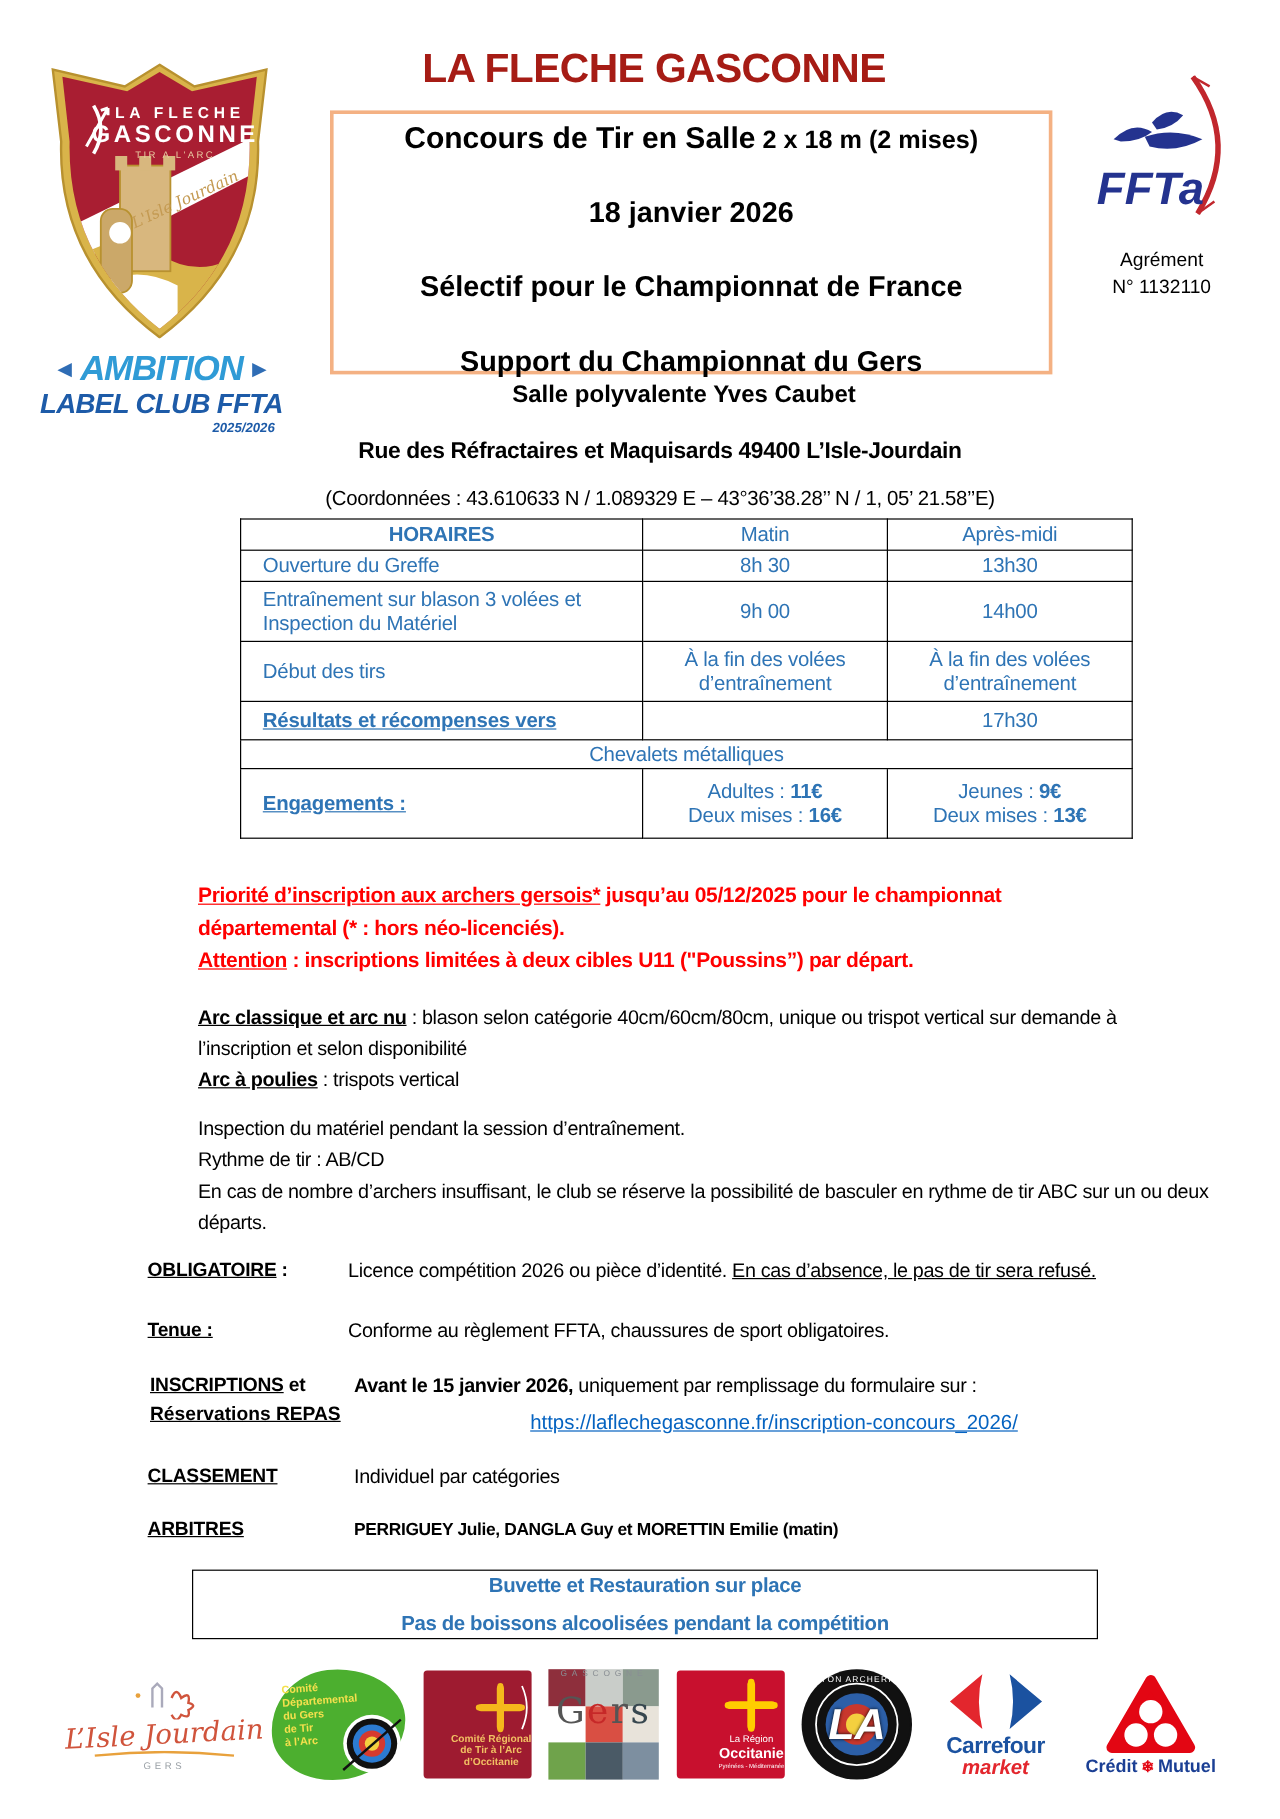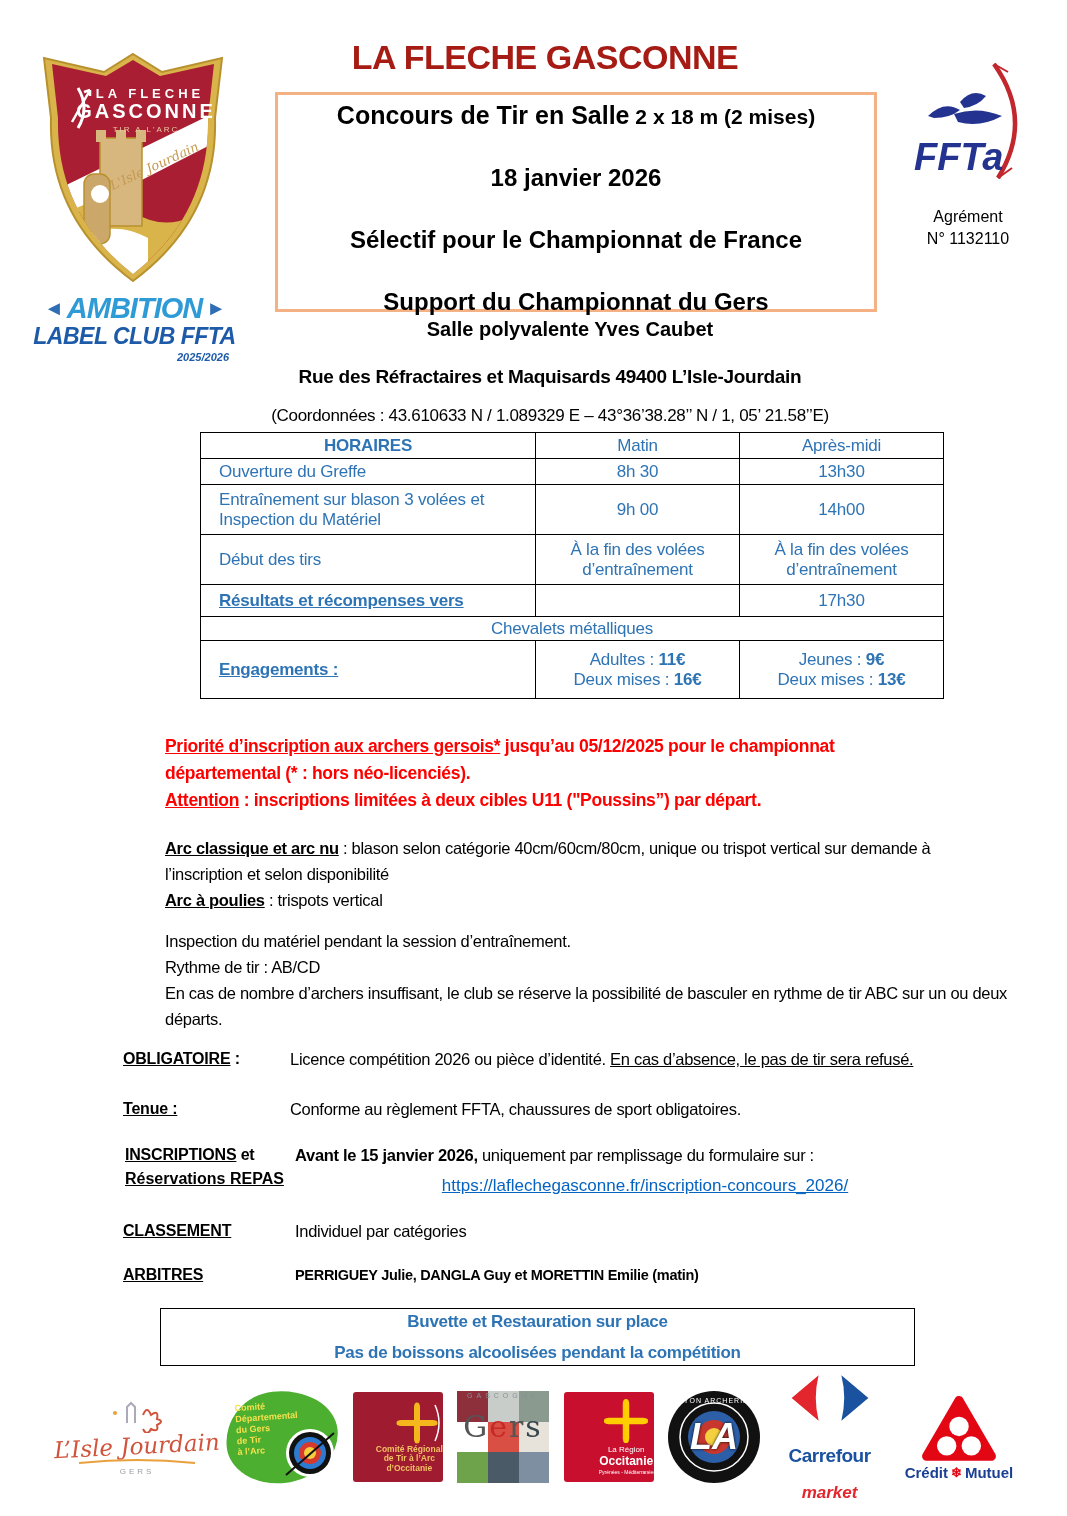--- a/index.html
+++ b/index.html
@@ -117,21 +117,21 @@
   .gg .letters .e{color:#C62828;} .gg .letters .s{color:#37474F;}
   .gg .cap{position:absolute;left:0;bottom:-1px;width:100%;text-align:center;font-size:7px;letter-spacing:4px;color:#8a8f94;}
 
   
   .lyon{position:relative;width:92px;height:92px;border-radius:50%;background:#111;display:flex;align-items:center;justify-content:center;}
   .lyon .ring{position:absolute;top:6px;width:100%;text-align:center;color:#fff;font-size:7px;letter-spacing:1px;}
   .lyon .la{position:relative;color:#fff;font-weight:900;font-style:italic;font-size:36px;text-shadow:0 0 3px #000;}
   .lyon svg{position:absolute;}
 
   
-  .carrefour{width:110px;text-align:center;gap:20px;}
+  .carrefour{width:110px;text-align:center;}
   .carrefour .t1{color:#1B52A0;font-weight:bold;font-size:19px;letter-spacing:-0.5px;}
   .carrefour .t2{color:#E3262D;font-weight:bold;font-style:italic;font-size:17px;margin-top:-4px;}
 
   
   .cm{width:120px;text-align:center;}
   .cm .wordmark{font-size:15px;font-weight:bold;color:#1B3F94;display:flex;align-items:center;justify-content:flex-start;gap:3px;}
   .cm .dot{color:#E30613;font-size:13px;}
 </style>
 </head>
 <body>

